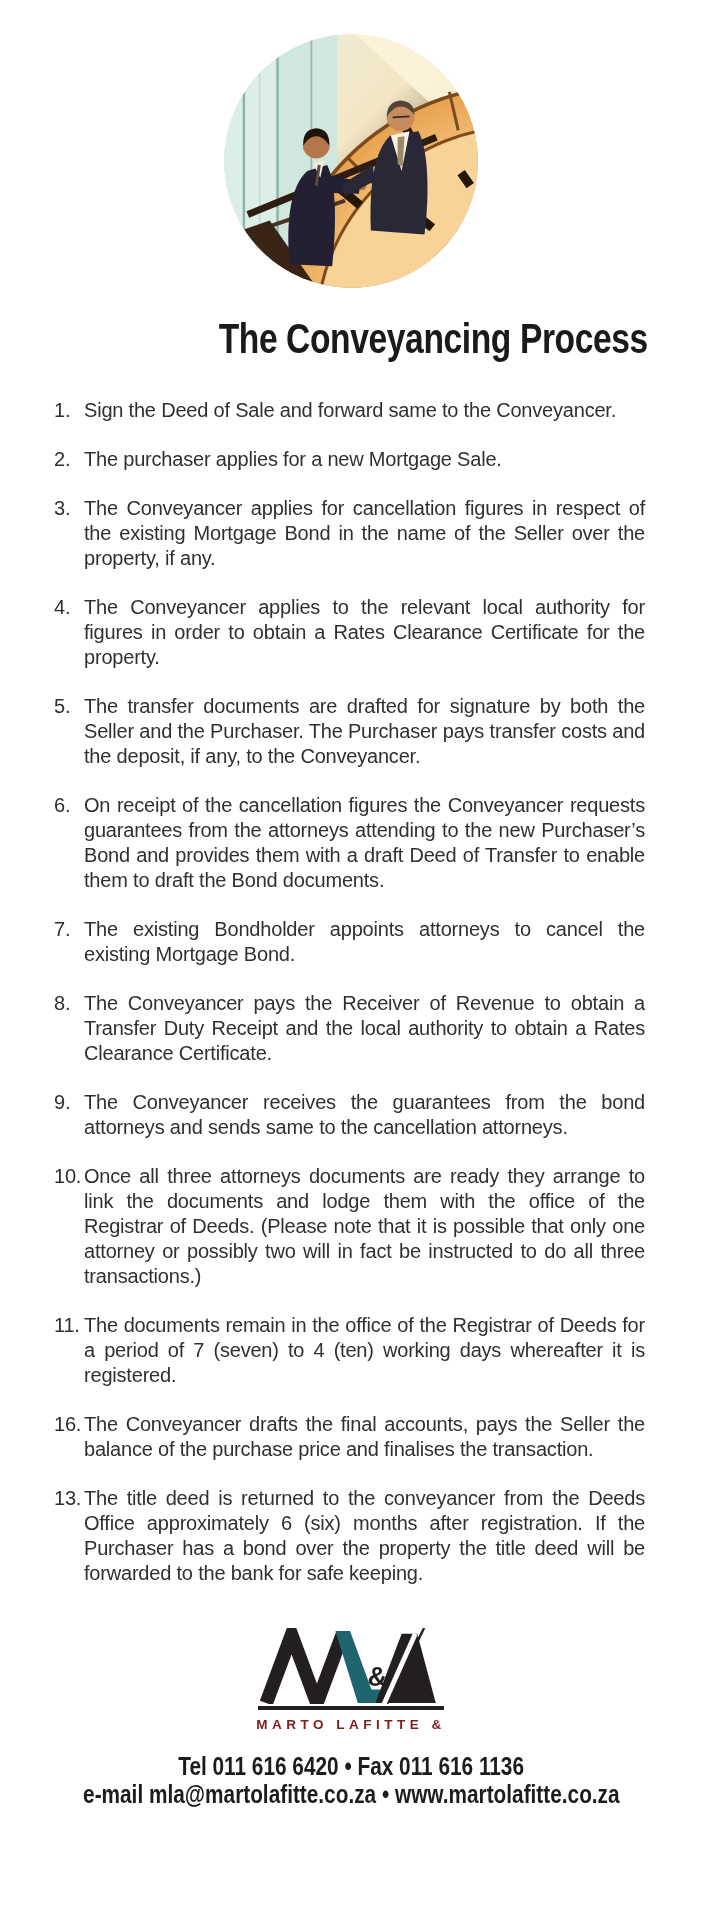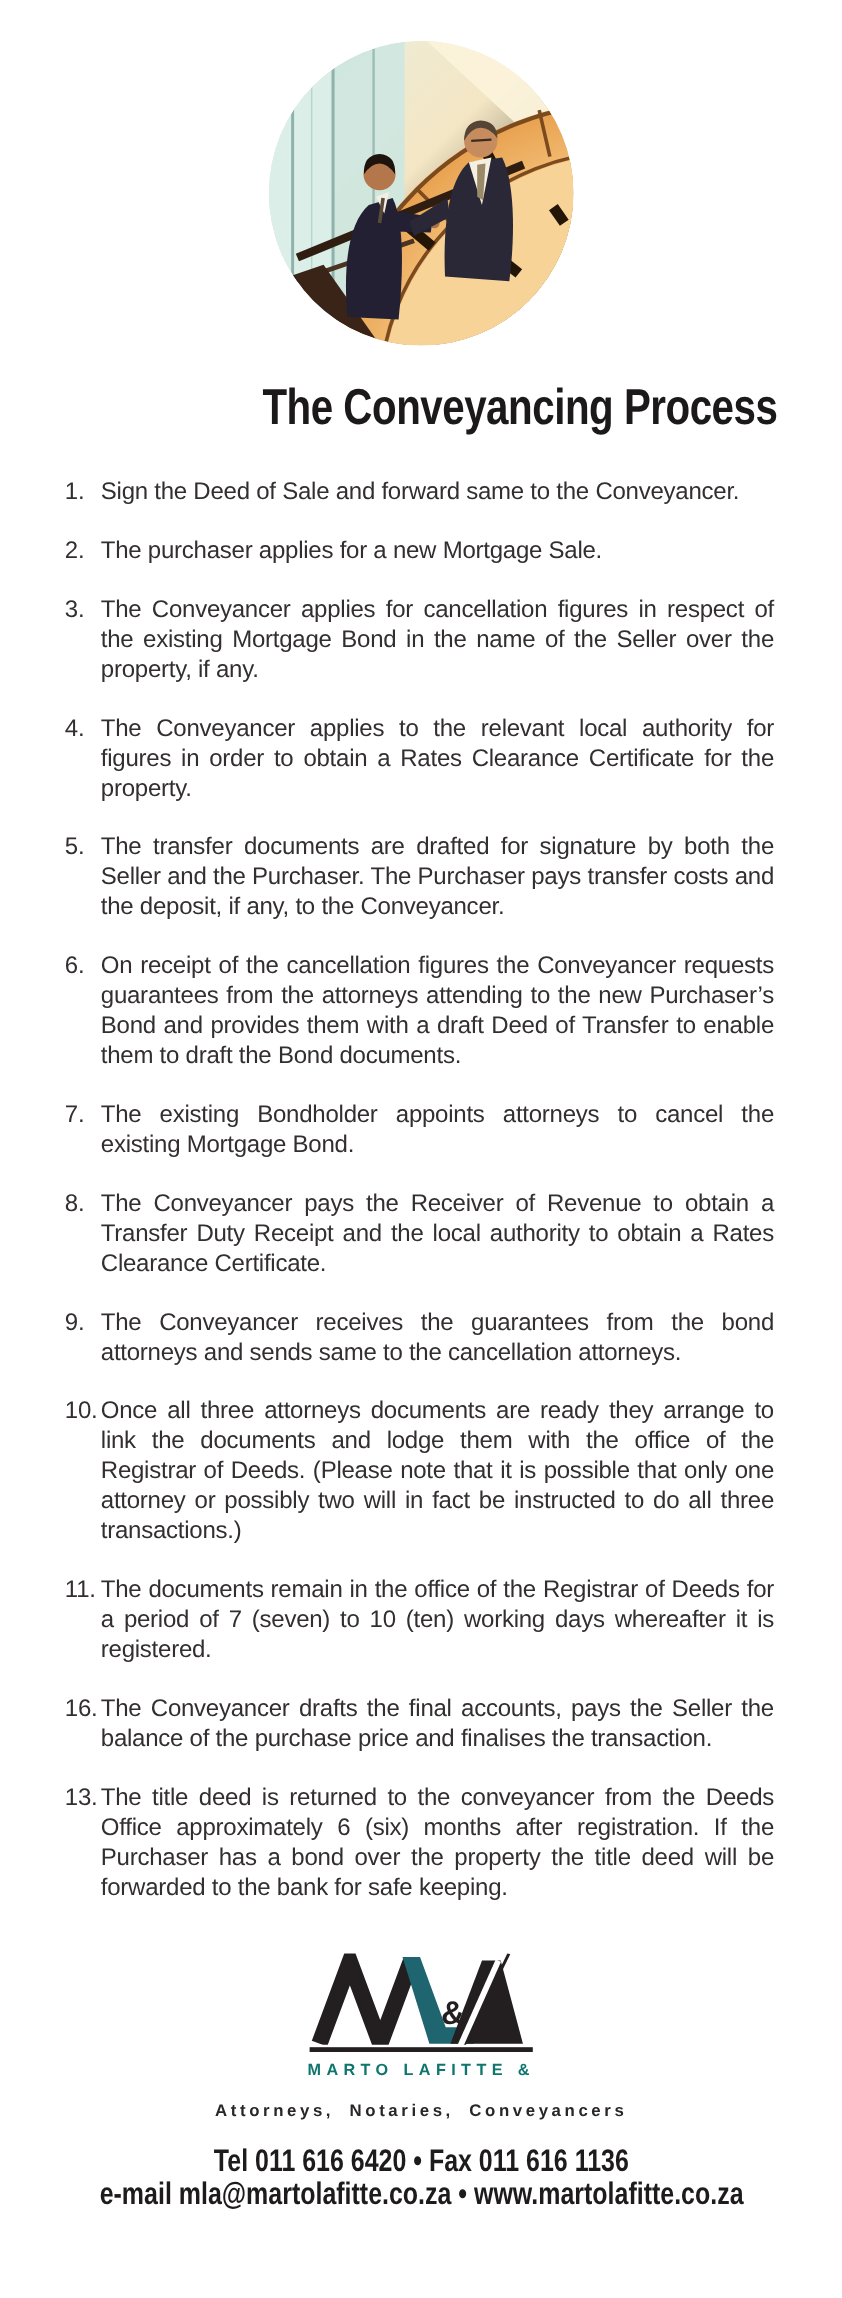--- a/index.html
+++ b/index.html
@@ -21,21 +21,21 @@
             font-size:20px;line-height:25px;letter-spacing:-0.2px;color:#332f30;}
   .steps li:last-child{margin-bottom:0;margin-top:16px;}
   .steps .num{position:absolute;left:0;top:0;}
   .steps .txt{display:block;text-align:justify;}
 
   
   .footer{margin-top:42px;text-align:center;color:#231f20;}
   .logo{width:190px;margin:0 auto;display:block;}
   .logo-rule{width:186px;height:4px;background:#231f20;margin:2px auto 0;}
   .firm{margin-top:7px;font-weight:bold;font-size:13.5px;line-height:15px;
-        letter-spacing:4.5px;color:#0f766e;}
+        letter-spacing:4.5px;color:#7f1d1d;}
   .tagline{margin-top:19px;font-weight:bold;font-size:14px;line-height:15px;
            letter-spacing:3px;word-spacing:6px;color:#2a2627;}
   .contacts{margin-top:20px;font-weight:bold;font-size:26px;line-height:28px;color:#1e1b1c;}
   .contacts div span{display:inline-block;transform:scaleX(0.80);transform-origin:center;white-space:nowrap;}
 </style>
 </head>
 <body>
 
 <div class="photo-wrap">
   <svg width="254" height="254" viewBox="0 0 256 256">
@@ -150,21 +150,21 @@
   <li>
       <span class="num">9.</span>
       <span class="txt">The Conveyancer receives the guarantees from the bond attorneys and sends same to the cancellation attorneys.</span>
     </li>
   <li>
       <span class="num">10.</span>
       <span class="txt">Once all three attorneys documents are ready they arrange to link the documents and lodge them with the office of the Registrar of Deeds. (Please note that it is possible that only one attorney or possibly two will in fact be instructed to do all three transactions.)</span>
     </li>
   <li>
       <span class="num">11.</span>
-      <span class="txt">The documents remain in the office of the Registrar of Deeds for a period of 7 (seven) to 10 (ten) working days whereafter it is registered.</span>
+      <span class="txt">The documents remain in the office of the Registrar of Deeds for a period of 7 (seven) to 4 (ten) working days whereafter it is registered.</span>
     </li>
   <li>
       <span class="num">16.</span>
       <span class="txt">The Conveyancer drafts the final accounts, pays the Seller the balance of the purchase price and finalises the transaction.</span>
     </li>
   <li>
       <span class="num">13.</span>
       <span class="txt">The title deed is returned to the conveyancer from the Deeds Office approximately 6 (six) months after registration. If the Purchaser has a bond over the property the title deed will be forwarded to the bank for safe keeping.</span>
     </li>
 </ol>
@@ -183,19 +183,18 @@
 
     <line x1="128" y1="78" x2="161" y2="4" stroke="#ffffff" stroke-width="5"></line>
 
     <text x="112" y="58" font-family="Liberation Sans, DejaVu Sans, sans-serif" font-size="28" font-weight="bold" fill="#231f20">&amp;</text>
   </svg>
 
   <div class="logo-rule"></div>
 
   <div class="firm">MARTO LAFITTE &amp;</div>
 
-  <div class="tagline">Attorneys, Notaries, Conveyancers</div>
 
   <div class="contacts">
     <div><span>Tel 011 616 6420 • Fax 011 616 1136</span></div>
     <div><span>e-mail mla@martolafitte.co.za • www.martolafitte.co.za</span></div>
   </div>
 </div>
 
 </body></html>

